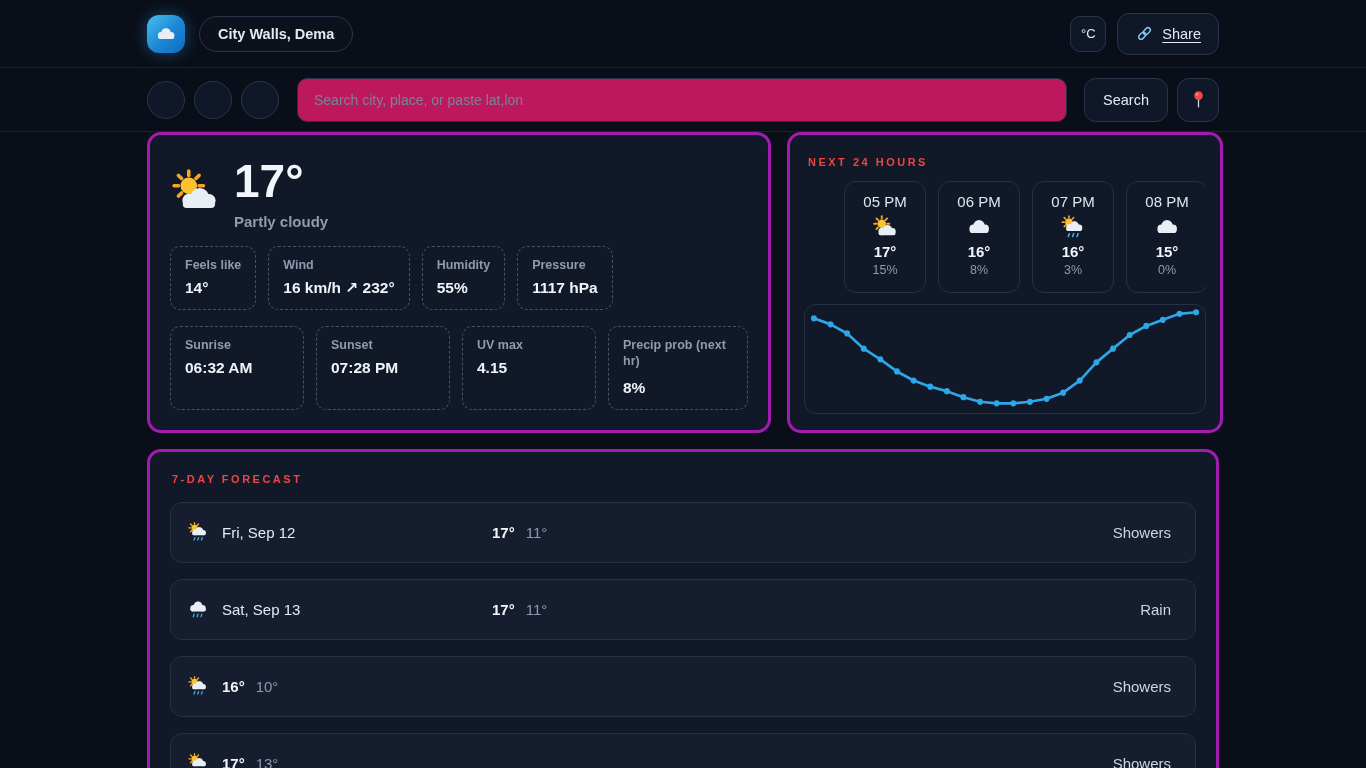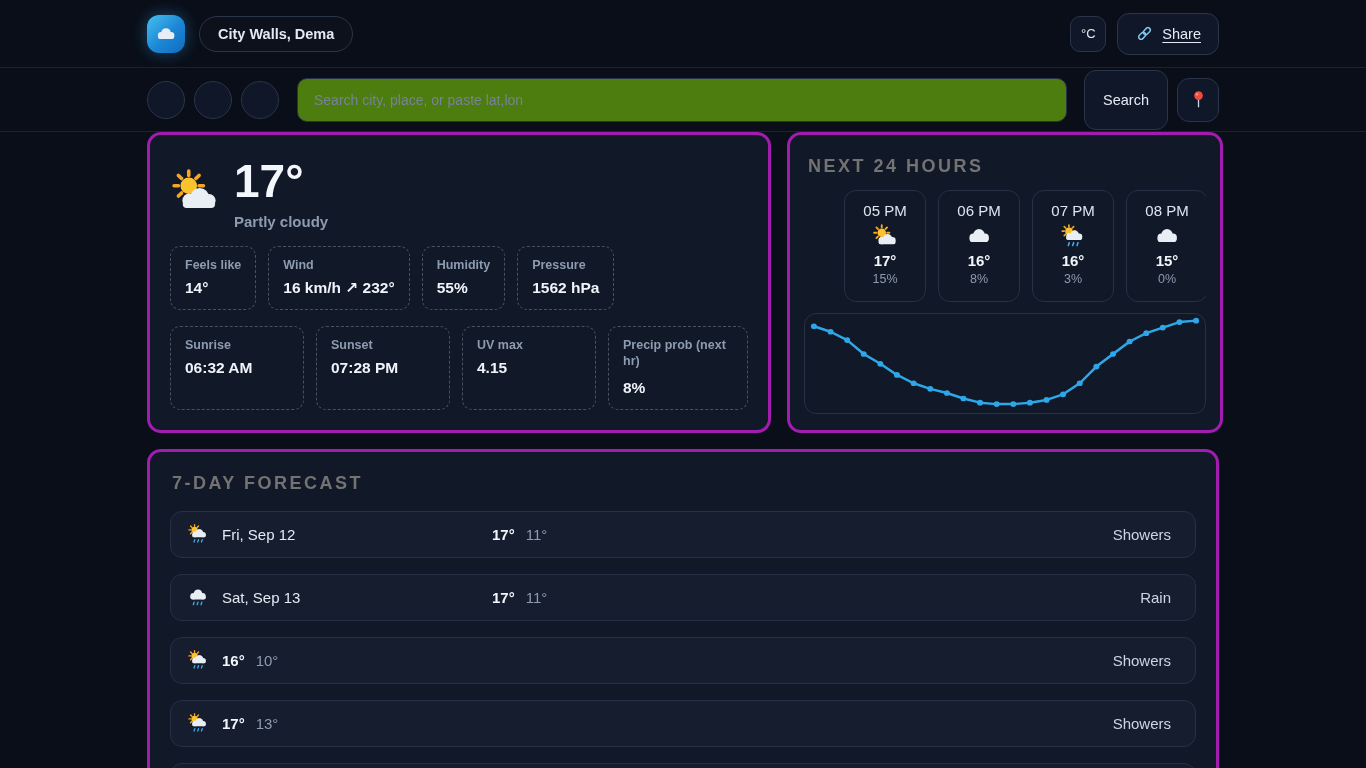--- a/index.html
+++ b/index.html
@@ -38,25 +38,25 @@
 
   nav { border-bottom:1px solid #1b2332; }
   nav .bar { height:63px; gap:9px; }
   .tabs { display:flex; gap:9px; }
   .tab {
     height:38px; padding:0 18px; border-radius:20px; border:1px solid #2b3549;
     background:#0f1728; color:#f2f5fa; font-weight:700; font-size:14px; font-family:inherit; cursor:pointer;
   }
   .search-input {
     flex:1; height:44px; margin-left:9px; padding:0 16px;
-    background:#4d7c0f; border:1px solid #273147; border-radius:10px;
+    background:#be185d; border:1px solid #273147; border-radius:10px;
     color:#e7edf6; font:inherit; font-size:14px; outline:none;
   }
   .search-input::placeholder { color:#76839a; }
-  .search-btn { height:60px; padding:0 18px; font-size:14.5px; border-radius:12px; margin-left:8px; }
+  .search-btn { height:44px; padding:0 18px; font-size:14.5px; border-radius:12px; margin-left:8px; }
   .pin-btn { height:44px; width:42px; border-radius:12px; }
   .ic20 { width:21px; height:21px; display:block; }
 
   main { margin-top:18px; }
   .grid { display:grid; grid-template-columns:1fr 436px; gap:16px; align-items:stretch; }
   .card { background:#111827; border:3px solid #a21caf; border-radius:14px; }
 
   .current-card { padding:20px; }
   .cur-row { display:flex; gap:14px; }
   .cur-ic { width:50px; height:50px; margin-top:12px; flex:none; }
@@ -64,38 +64,38 @@
   .cond { font-size:15px; font-weight:700; color:#8d9bb1; margin-top:5px; }
   .stats { display:flex; gap:12px; margin-top:16px; align-items:stretch; }
   .stat { border:1px dashed rgba(148,163,184,.42); border-radius:10px; padding:10px 14px 12px; }
   .stat-label { font-size:12.5px; font-weight:700; color:#8d9bb1; line-height:1.3; }
   .stat-value { font-size:15.5px; font-weight:700; color:#f0f4fa; margin-top:6px; }
   .stats-r2 .stat { min-width:134px; }
   .stats-r2 .stat:last-child { width:140px; min-width:140px; }
   .stats-r2 .stat:last-child .stat-value { margin-top:9px; }
 
   .hourly-panel { padding:14px 14px 16px; display:flex; flex-direction:column; }
-  .section-title { font-size:18px; font-weight:700; letter-spacing:2.5px; color:#737373; }
+  .section-title { font-size:11px; font-weight:700; letter-spacing:2.5px; color:#ef4444; }
   .hourly-panel .section-title { margin:7px 4px 13px; }
   .hour-row { display:flex; gap:12px; overflow:hidden;padding-left:40px; }
   .hour-card {
     flex:0 0 82px; height:112px; border:1px solid #273145; border-radius:12px;
     display:flex; flex-direction:column; align-items:center; padding-top:11px;
   }
   .h-time { font-size:15px; color:#dee6f0; }
   .h-ic { width:26px; height:26px; margin-top:4px; }
   .h-temp { font-size:15px; font-weight:700; color:#f2f6fb; margin-top:3px; }
   .h-pop { font-size:12.5px; color:#8d9bb1; margin-top:3px; }
   .chart-box { flex:1; margin-top:11px; min-height:98px; border:1px solid #273145; border-radius:12px; position:relative; overflow:hidden; }
   .chart-box svg { position:absolute; inset:0; width:100%; height:100%; display:block; }
 
   .forecast-panel { margin-top:16px; padding:16px 20px 20px; }
   .forecast-panel .section-title { margin:5px 2px 17px; }
   .day-row {
-    height:47px; background:#151d2e; border:1px solid #273145; border-radius:12px;
+    height:61px; background:#151d2e; border:1px solid #273145; border-radius:12px;
     display:flex; align-items:center; padding:0 24px 0 16px; margin-bottom:16px; cursor:pointer;
   }
   .day-row.partial { margin-bottom:0; }
   .d-ic { width:22px; height:22px; margin-right:13px; flex:none; }
   .d-day { width:270px; font-size:15px; color:#e3eaf3; }
   .d-hi { font-size:15px; font-weight:700; color:#f2f6fb; }
   .d-lo { font-size:15px; color:#8d9bb1; margin-left:11px; }
   .d-cond { margin-left:auto; font-size:15px; color:#ccd6e3; }
   .wi { width:100%; height:100%; display:block; }
 </style>
@@ -247,21 +247,21 @@
           <div class="stat">
     <div class="stat-label">Wind</div>
     <div class="stat-value">16 km/h ↗ 232°</div>
   </div>
           <div class="stat">
     <div class="stat-label">Humidity</div>
     <div class="stat-value">55%</div>
   </div>
           <div class="stat">
     <div class="stat-label">Pressure</div>
-    <div class="stat-value">1562 hPa</div>
+    <div class="stat-value">1117 hPa</div>
   </div>
         </div>
       <div class="stats stats-r2">
           <div class="stat">
     <div class="stat-label">Sunrise</div>
     <div class="stat-value">06:32 AM</div>
   </div>
           <div class="stat">
     <div class="stat-label">Sunset</div>
     <div class="stat-value">07:28 PM</div>

